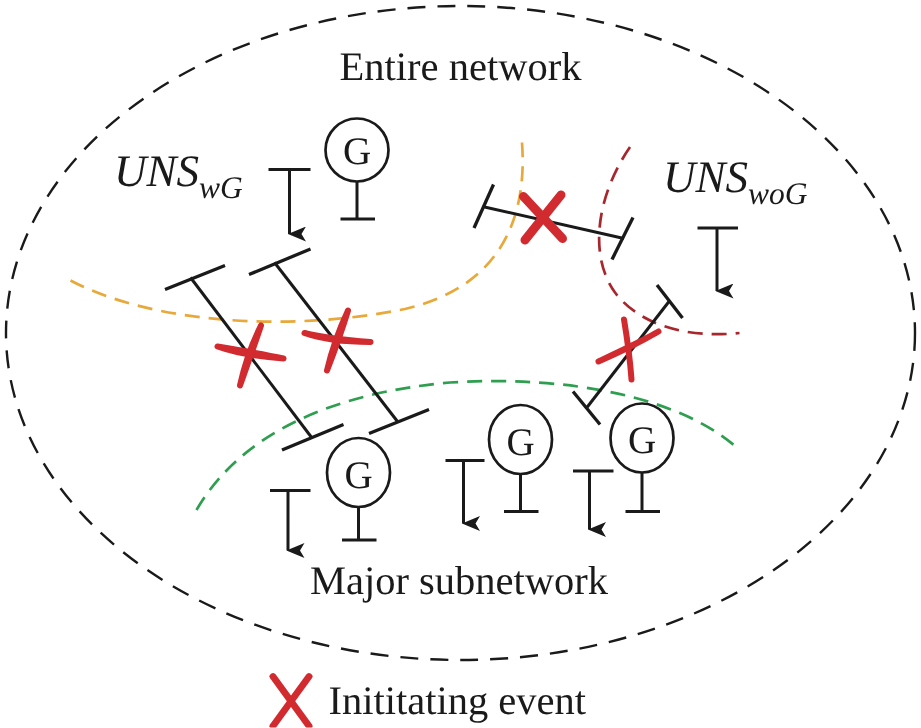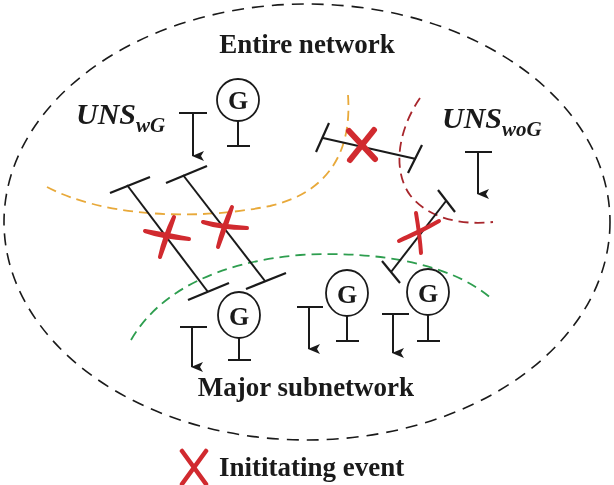--- a/index.html
+++ b/index.html
@@ -1,17 +1,17 @@
 <!DOCTYPE html>
 <html><head>
 <meta charset="utf-8">
 <style>
   html, body { margin: 0; padding: 0; background: #ffffff; }
   body { width: 614px; height: 485px; overflow: hidden; }
-  #stage { position: relative; width: 538px; height: 485px; font-weight: bold; }
+  #stage { position: relative; width: 538px; height: 485px; }
   svg { position: absolute; left: 0; top: 0; }
   .lbl { font-family: "Liberation Serif", serif; fill: #1a1a1a; }
   .title { font-size: 27px; }
   .uns { font-size: 30px; font-style: italic; }
   .sub { font-size: 21px; font-style: italic; }
   .legend { font-size: 27px; }
   .gtxt { font-family: "Liberation Serif", serif; font-size: 26px; fill: #1a1a1a; }
   .ln { stroke: #1a1a1a; stroke-width: 2; fill: none; stroke-linecap: butt; }
   .bus { stroke: #1a1a1a; stroke-width: 2.2; fill: none; }
 </style>

